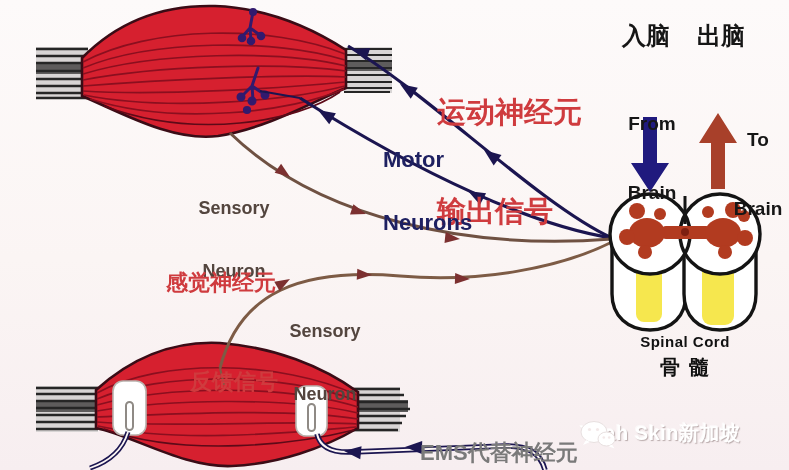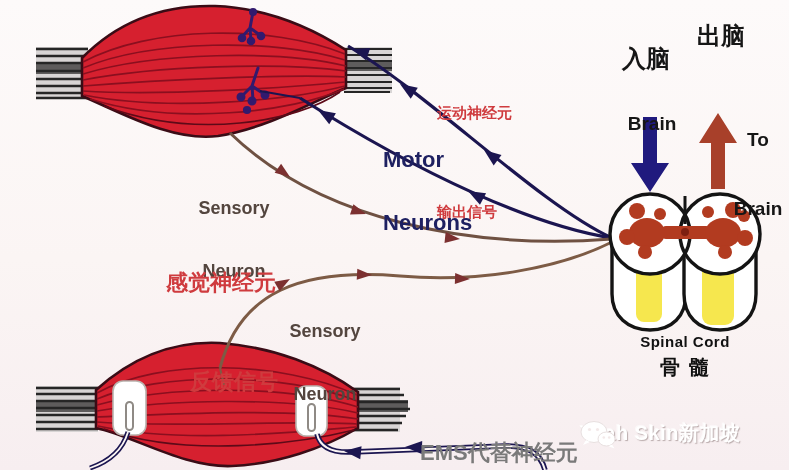--- a/index.html
+++ b/index.html
@@ -4,21 +4,21 @@
 <style>
   html,body{margin:0;padding:0;}
   .stage{
     position:relative; width:789px; height:470px; overflow:hidden;
     background:linear-gradient(180deg,#fdfafa 0%,#fbf5f4 55%,#f7eef0 100%);
     font-family:"Liberation Sans","DejaVu Sans",sans-serif;
   }
   .stage svg{position:absolute;left:0;top:0;}
   .lbl{position:absolute; font-weight:bold; white-space:pre; line-height:1.0;}
   .lbl div{line-height:inherit;}
-  .red-zh{color:#cf3b3e; font-size:15px; line-height:33px;}
+  .red-zh{color:#cf3b3e; font-size:29px; line-height:33px;}
   .navy-en{color:#1e2061; font-size:22px; line-height:21px;}
   .brown-en{color:#53453e; font-size:18px; line-height:21px; text-align:center;}
   .gray-zh{color:#7a7a7a; font-size:22px; line-height:33px;}
   .black-zh{color:#161616; font-size:24px;}
   .black-en{color:#161616; font-size:19px; line-height:23px; text-align:center;}
   .sc-en{color:#111; font-size:15px; text-align:center; letter-spacing:0.5px;}
   .sc-zh{color:#111; font-size:20px; text-align:center; letter-spacing:9px; font-weight:bold;}
   .watermark{
     position:absolute; left:580px; top:420px; display:flex; align-items:center; gap:7px;
     color:#ffffff; font-size:20px; font-weight:bold; letter-spacing:0.5px;
@@ -230,24 +230,25 @@
   <div class="lbl brown-en" style="left:288px; top:279px; width:74px;">
     <div>Sensory</div>
     <div>Neuron</div>
   </div>
 
   <div class="lbl gray-zh" style="left:420px; top:370px;">
     <div>EMS代替神经元</div>
     
   </div>
 
-  <div class="lbl black-zh" style="left:622px; top:24px;margin-top:23px;">入脑</div>
+  <div class="lbl black-zh" style="left:622px; top:24px;">入脑</div>
   <div class="lbl black-zh" style="left:690px; top:24px;margin-left:7px;">出脑</div>
 
   <div class="lbl black-en" style="left:615px; top:66px; width:74px;">
+    <div>From</div>
     <div>Brain</div>
   </div>
   <div class="lbl black-en" style="left:688px; top:82px; width:60px;margin-left:40px;">
     <div>To</div>
     <div>Brain</div>
   </div>
 
   <div class="lbl sc-en" style="left:612px; top:334px; width:146px;">Spinal Cord</div>
   <div class="lbl sc-zh" style="left:616px; top:357px; width:146px;">骨髓</div>
 

